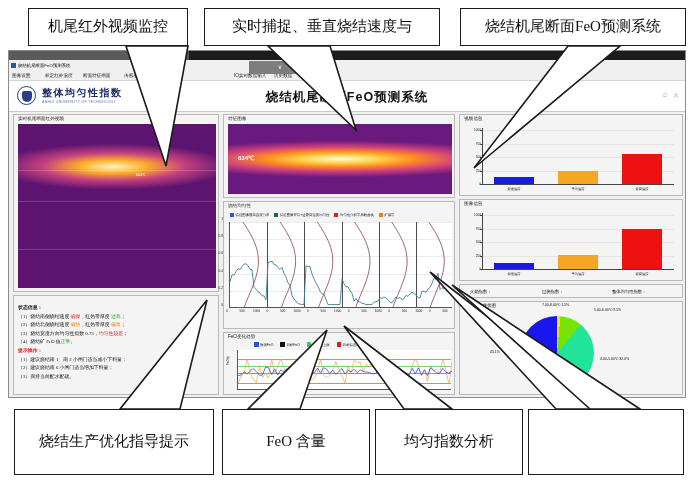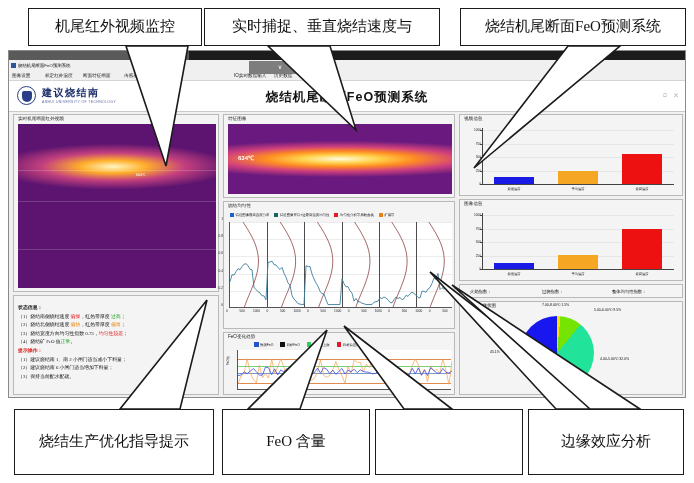--- a/index.html
+++ b/index.html
@@ -216,21 +216,21 @@
     <span class="mi" style="left:225px">IO实时数据输入</span>
     <span class="mi" style="left:265px">历史数据</span>
   </div>
 
   <div id="dropdown-box">
     <span class="chev">∨</span>
   </div>
 
   <div id="banner">
     <div id="logo-circle"></div>
-    <div id="uni-name-cn">建议烧结南</div>
+    <div id="uni-name-cn">整体均匀性指数</div>
     <div id="uni-name-en">ANHUI UNIVERSITY OF TECHNOLOGY</div>
     <div id="sys-title">烧结机尾断面FeO预测系统</div>
     <div id="win-btns">⎕  ⤬</div>
   </div>
 
   <div class="grp" id="grp-ir">
     <div class="grp-title">实时机尾断面红外视频</div>
     <div id="ir-image">
       <div class="band" style="top:28%"></div>
       <div class="band" style="top:47%"></div>
@@ -447,33 +447,33 @@
       <polygon points="268,46 330,46 356,130" fill="#ffffff" stroke="#1b1b1b" stroke-width="1.6"></polygon>
       <polygon points="568,46 620,46 474,168" fill="#ffffff" stroke="#1b1b1b" stroke-width="1.6"></polygon>
       <polygon points="120,409 180,409 207,300" fill="#ffffff" stroke="#1b1b1b" stroke-width="1.6"></polygon>
       <polygon points="248,409 300,409 327,330" fill="#ffffff" stroke="#1b1b1b" stroke-width="1.6"></polygon>
       <polygon points="404,409 452,409 344,326" fill="#ffffff" stroke="#1b1b1b" stroke-width="1.6"></polygon>
       <polygon points="556,409 606,409 430,272" fill="#ffffff" stroke="#1b1b1b" stroke-width="1.6"></polygon>
       <polygon points="590,409 640,409 452,285" fill="#ffffff" stroke="#1b1b1b" stroke-width="1.6"></polygon>
     </svg>
   </div>
 
-<div class="callout" id="co-t0" style="left:28px;  top:8px;  width:174px; height:38px;  font-size:15px;">
+<div class="callout" id="co-t0" style="left:28px;  top:8px;  width:160px; height:38px;  font-size:15px;">
   <span class="ln">机尾红外视频监控</span>
 </div>
 <div class="callout" id="co-t1" style="left:204px; top:8px;  width:236px; height:38px; font-size:15px;">
   <span class="ln">实时捕捉、垂直烧结速度与</span>
 </div>
 <div class="callout" id="co-t2" style="left:460px; top:8px;  width:226px; height:38px; font-size:15px;">
   <span class="ln">烧结机尾断面FeO预测系统</span>
 </div>
 
 <div class="callout" id="co-b0" style="left:14px;  top:409px; width:200px; height:66px; font-size:15px;">
   <span class="ln">烧结生产优化指导提示</span>
 </div>
 <div class="callout" id="co-b1" style="left:222px; top:409px; width:148px; height:66px; font-size:15px;">
   <span class="ln">FeO 含量</span>
 </div>
 <div class="callout" id="co-b2" style="left:375px; top:409px; width:148px; height:66px; font-size:15px;">
+  <span class="ln">均匀指数分析</span>
 </div>
 <div class="callout" id="co-b3" style="left:528px; top:409px; width:156px; height:66px; font-size:15px;">
-  <span class="ln">边缘效应分析</span>
 </div>
 
 </body></html>

